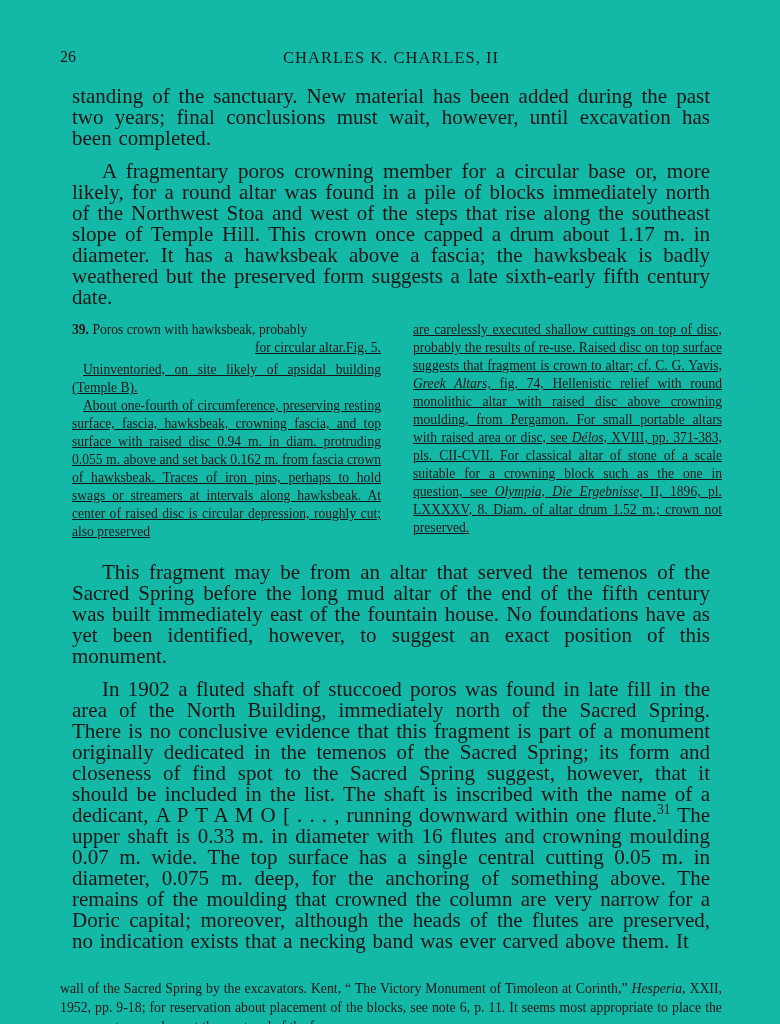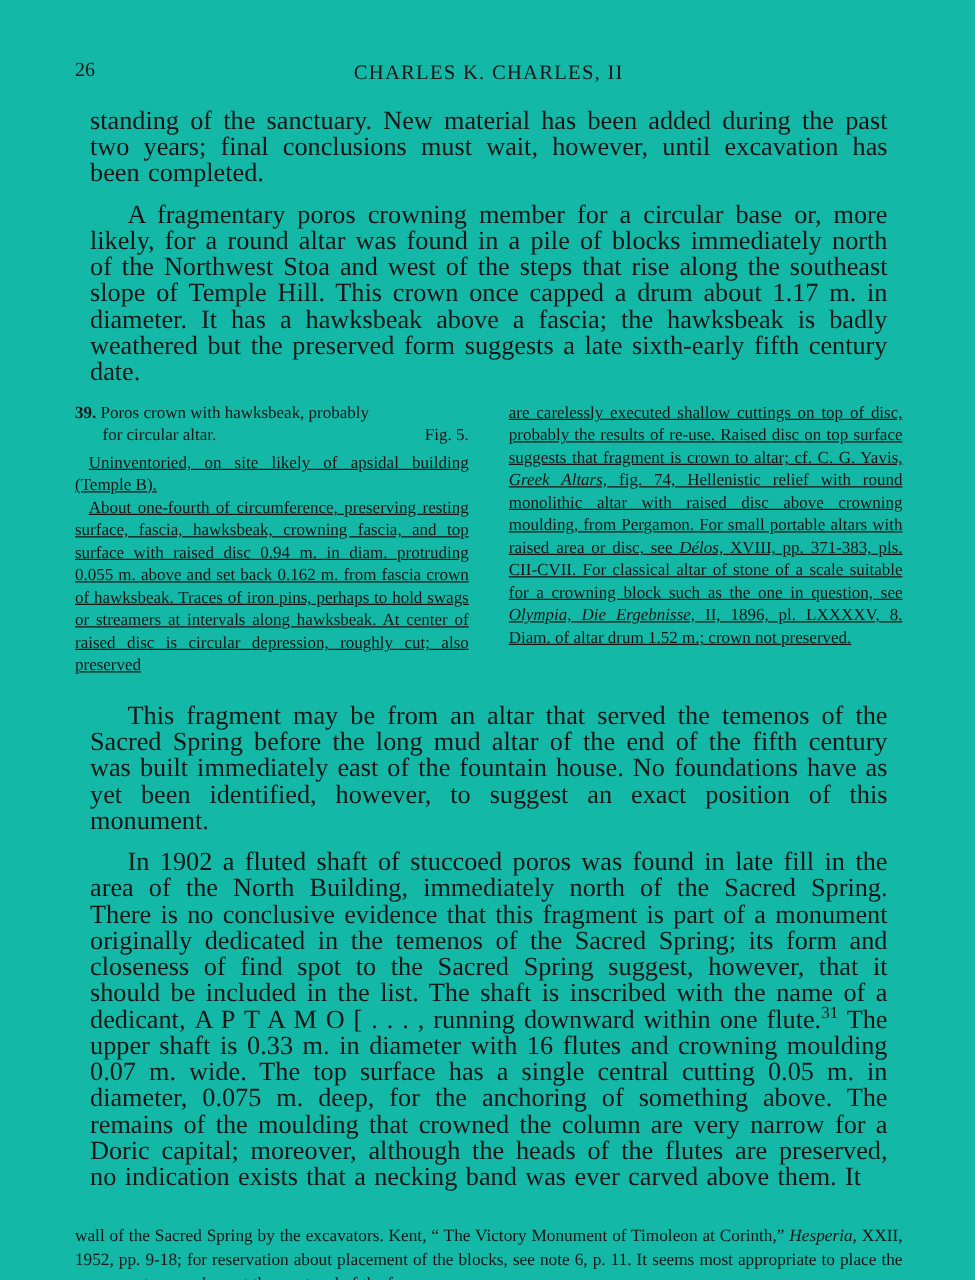--- a/index.html
+++ b/index.html
@@ -38,33 +38,34 @@
     font-size:21px;
     line-height:21px;
     text-align:justify;
     word-spacing:1.5px;
   }
   .indent{text-indent:30px;}
   
   .catalog{
     display:flex;
     gap:32px;
-    margin:13px 0 21px 0;
+    margin:13px 0 21px 12px;
   }
   .catalog .col{
     flex:1 1 0;
     font-size:13.6px;
     line-height:18px;
     text-align:justify;
   }
   .cat-heading-line1{white-space:nowrap;}
   .cat-heading-line2{
     display:flex;
-    justify-content:space-between;
+    justify-content:flex-end;
     padding-left:22px;
+    text-decoration:underline;
   }
   .cat-p{margin:0;text-indent:11px;text-align:justify;text-decoration:underline;}
   .cat-head{margin-bottom:4px;}
   .cat-prov{margin-top:4px;}
   .bd{font-weight:bold;}
   .it{font-style:italic;}
   sup{font-size:0.65em;vertical-align:super;line-height:0;}
   
   .footnotes{
     margin-top:27px;

